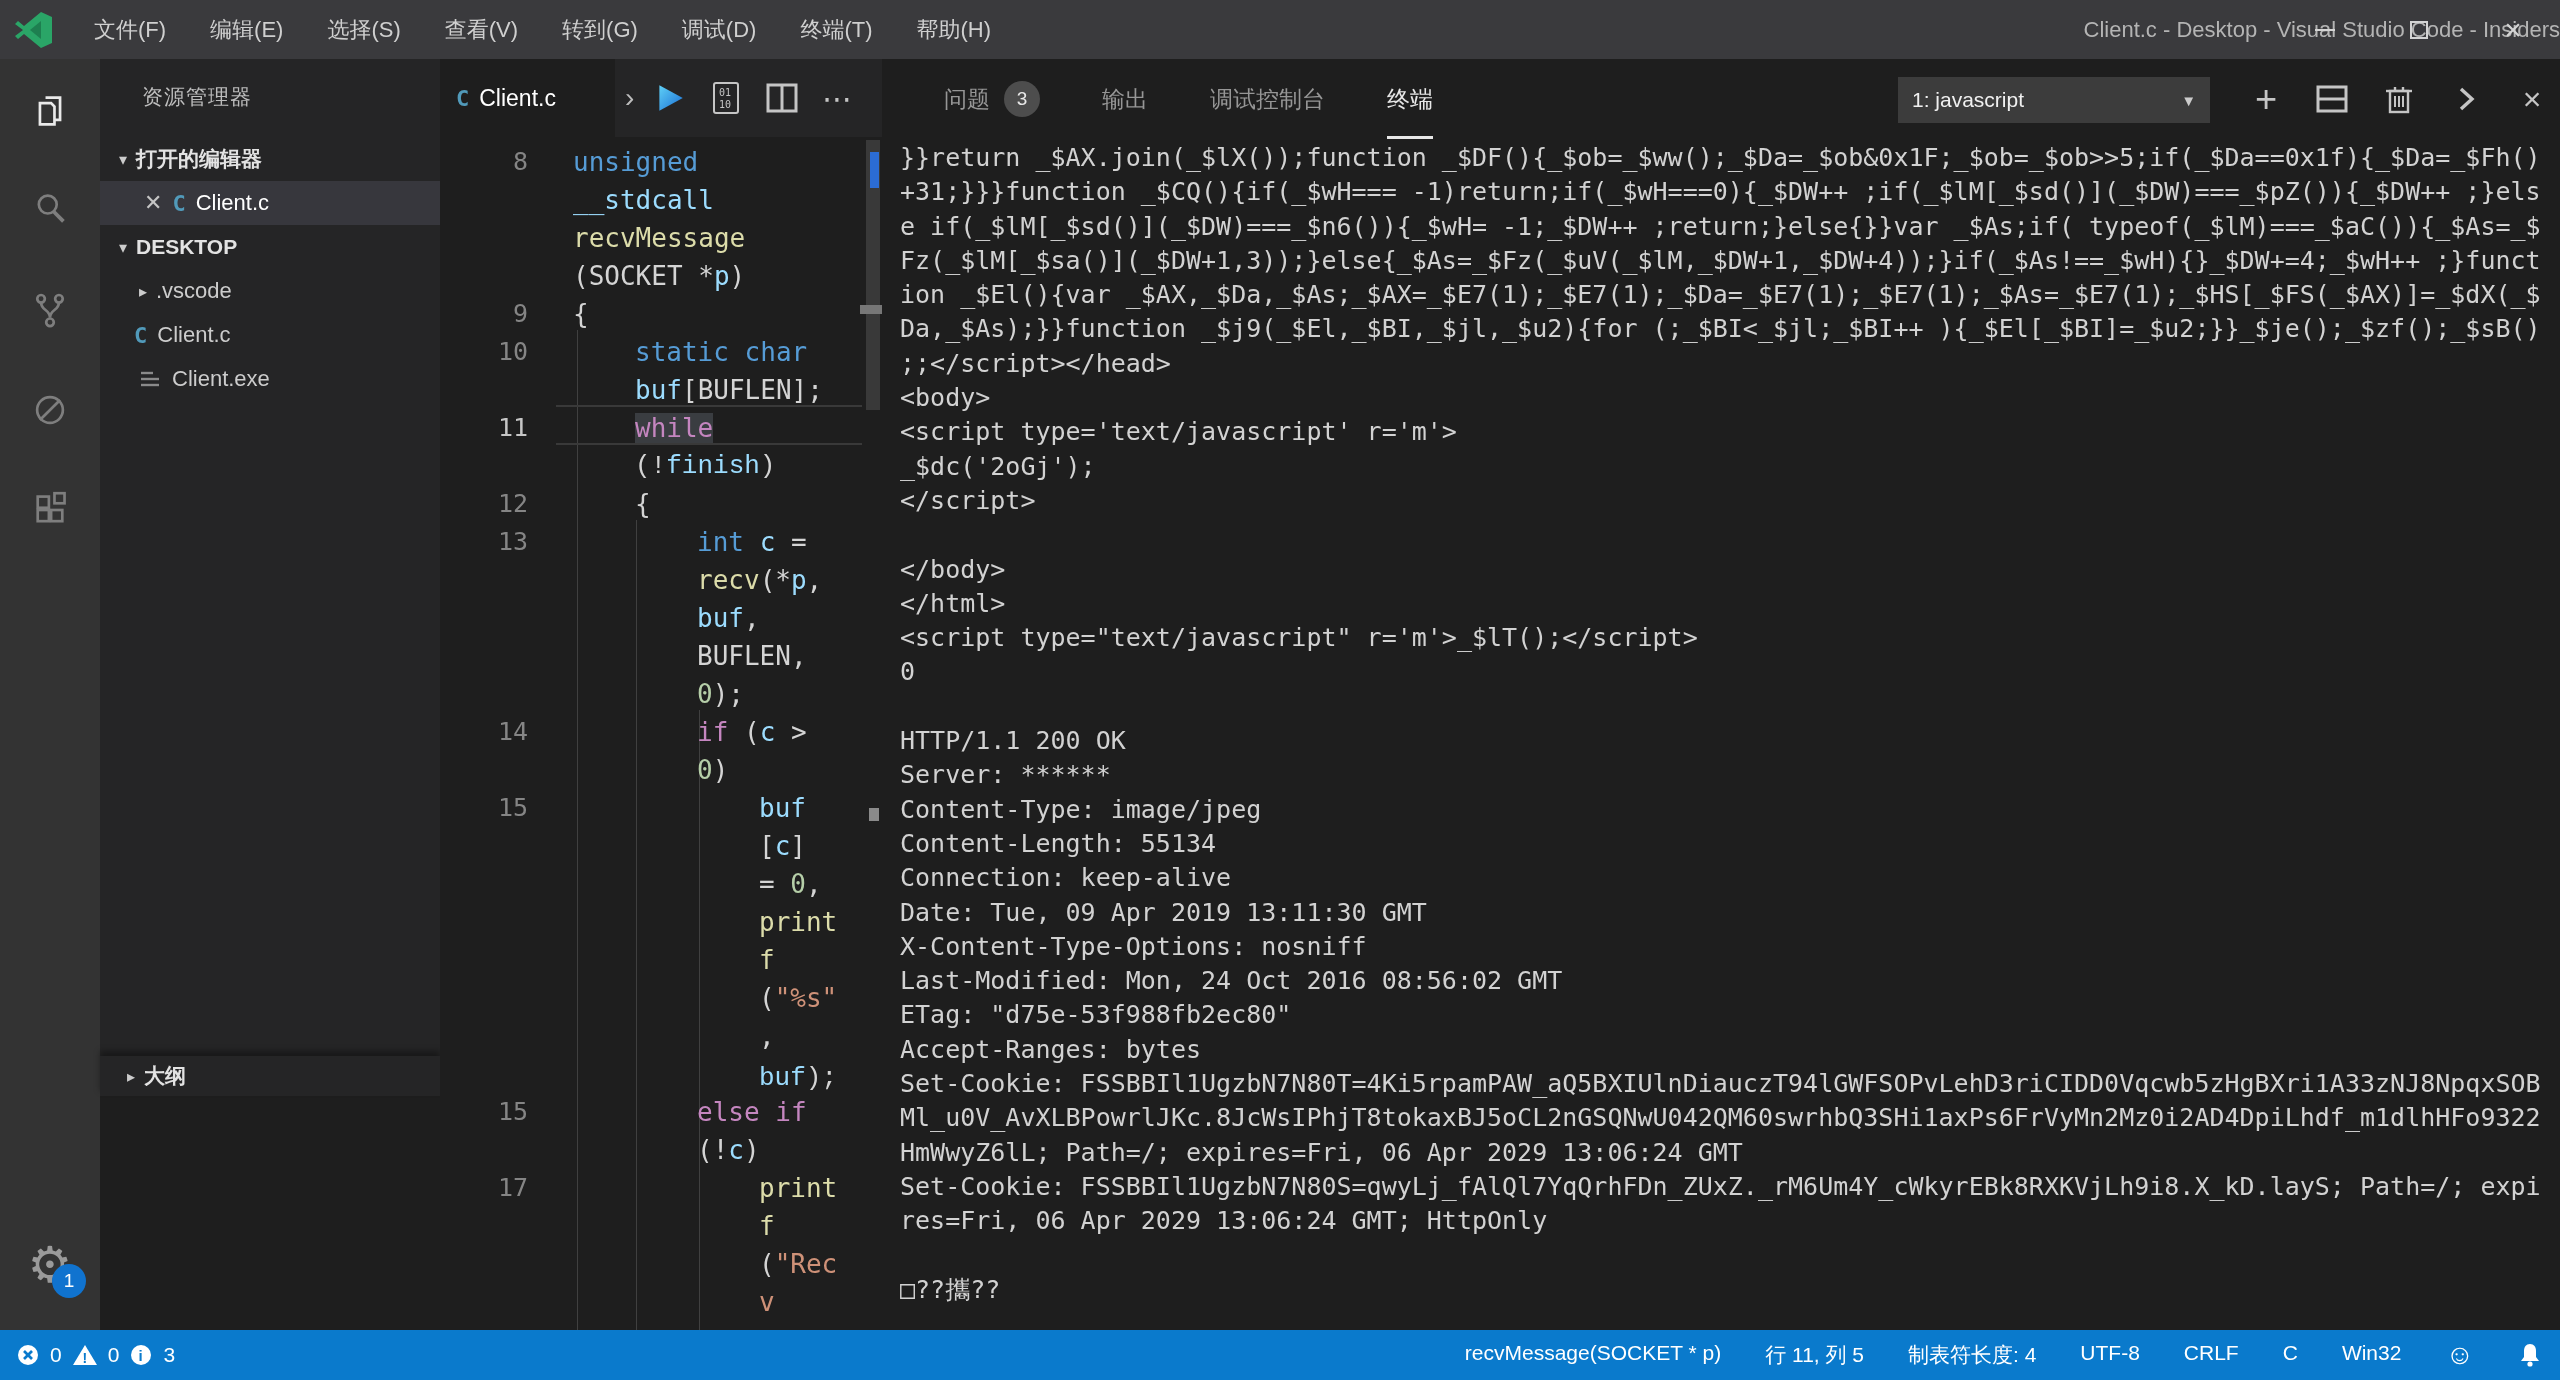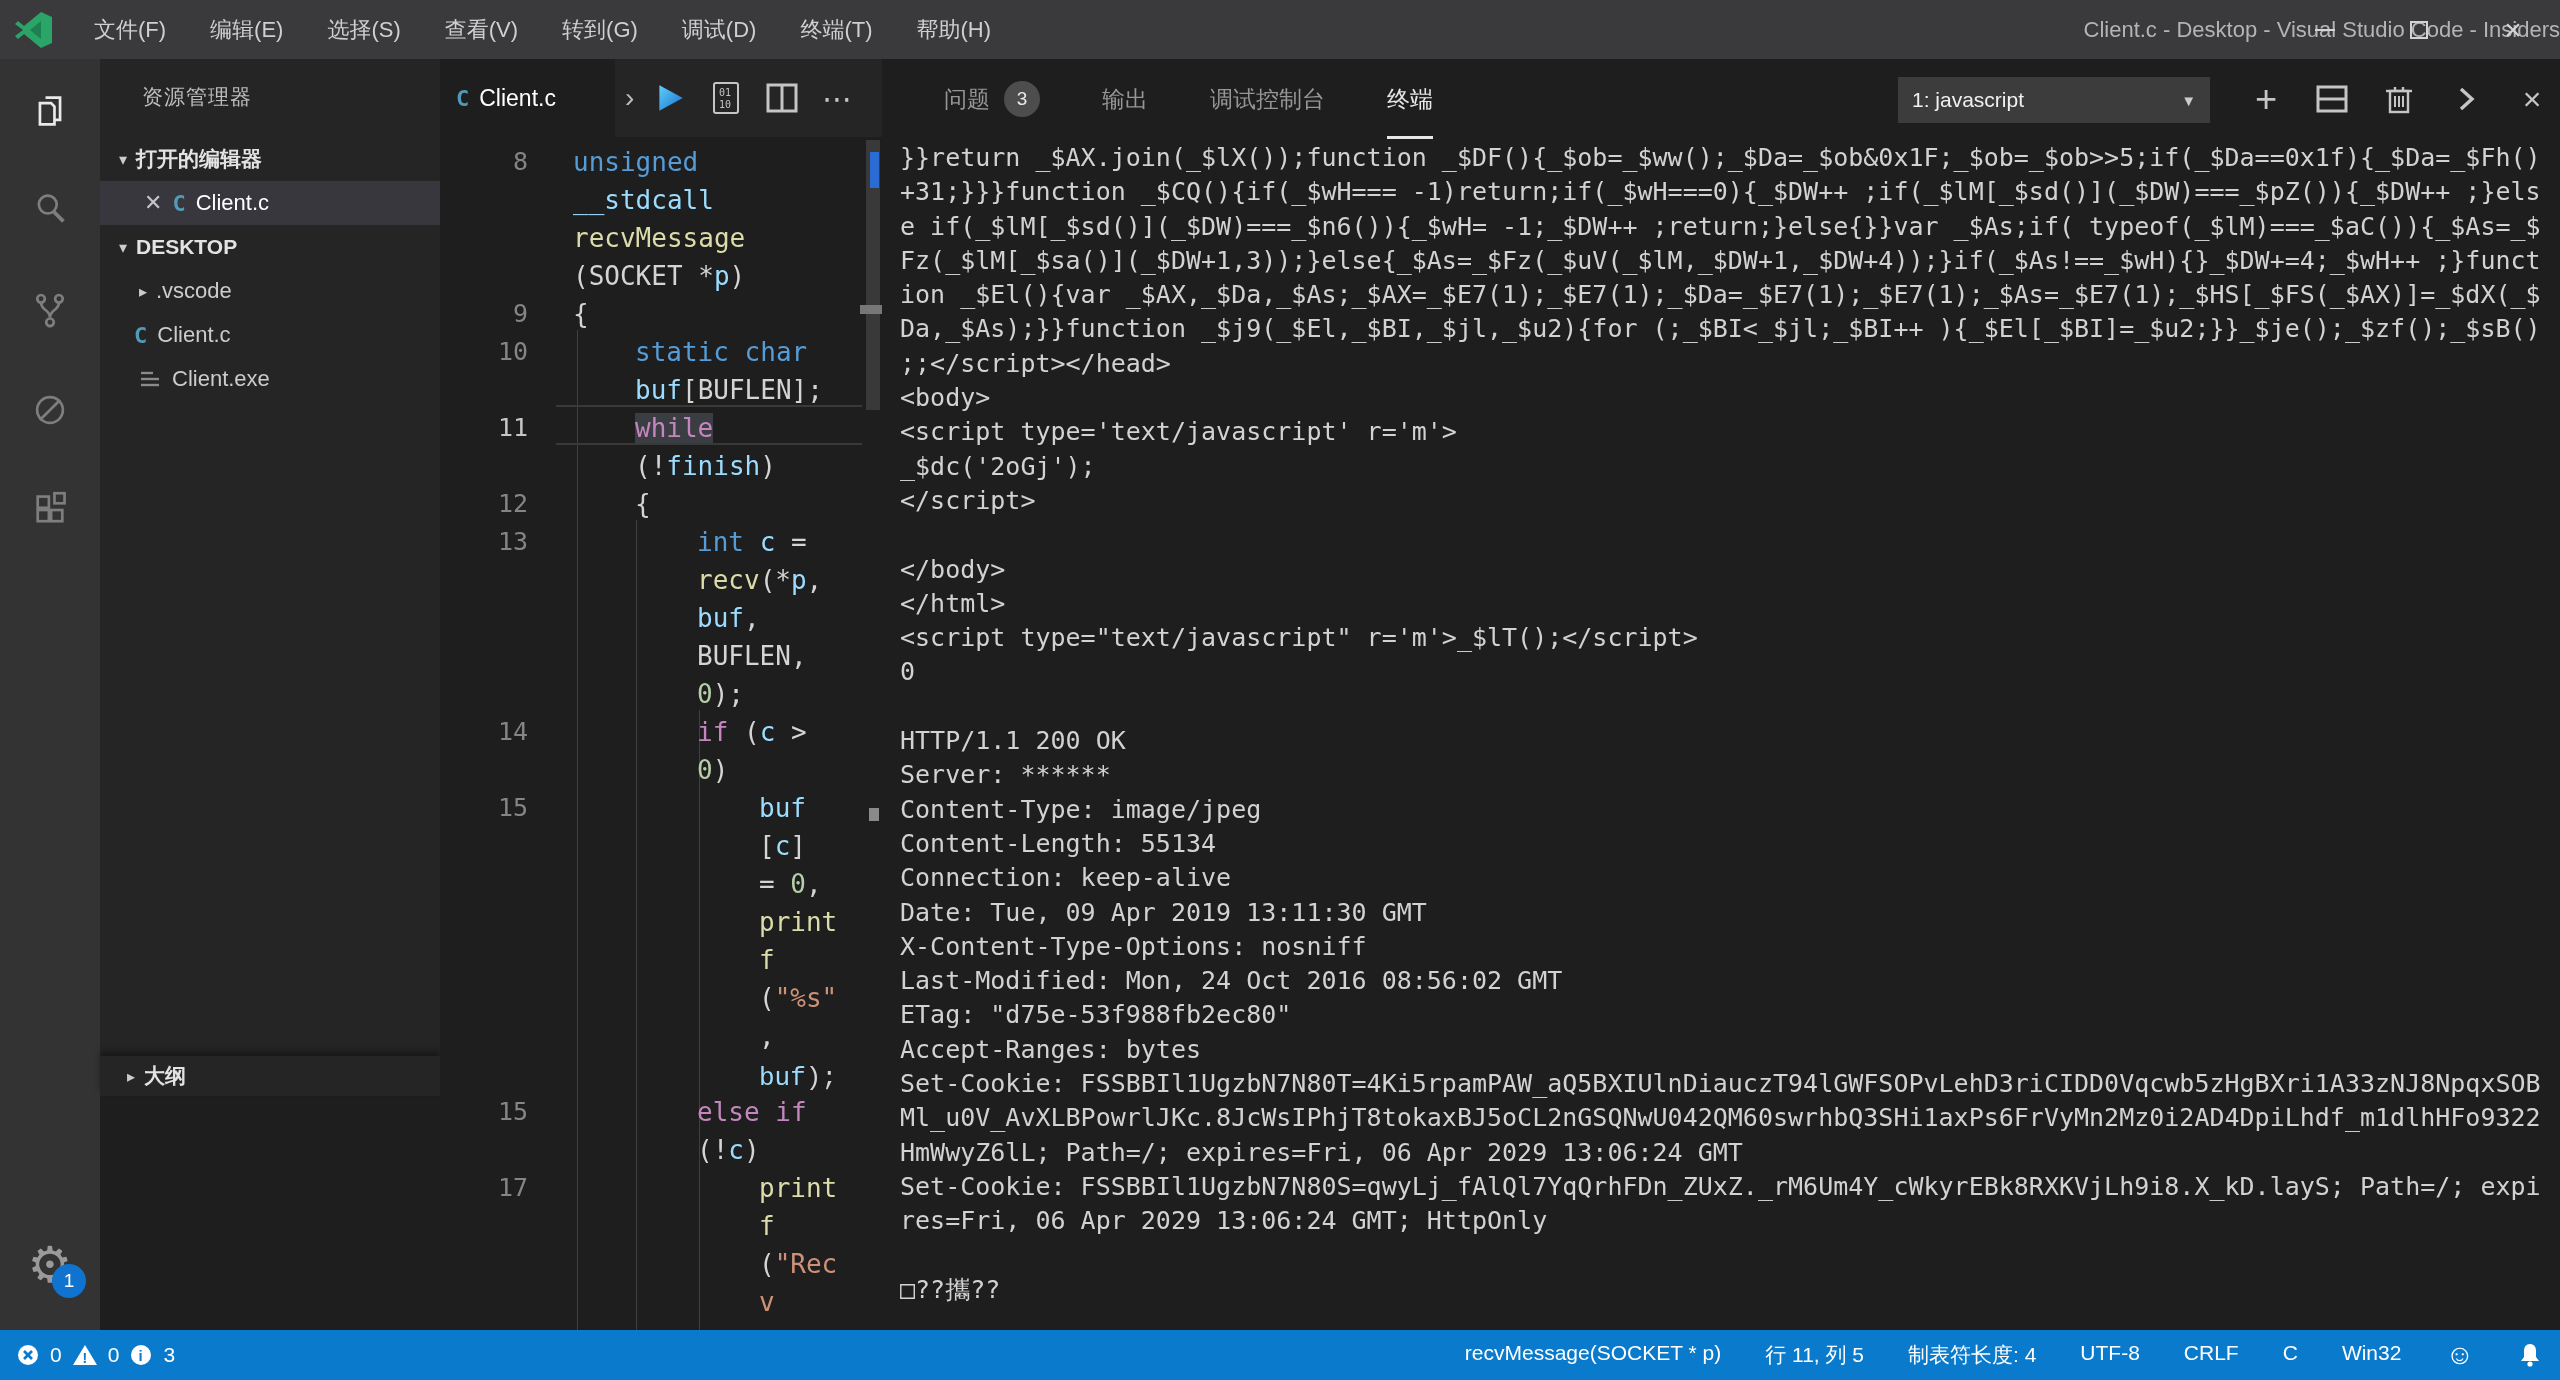--- a/index.html
+++ b/index.html
@@ -231,21 +231,21 @@
     <div id="cur-line-box" style="top:265px;"></div>
     <div id="code-rows">
         <div class="code-row" style="top: 3px;"><span class="ln">8</span><span class="code-text" style="left: 133px;"><span class="tok-kw">unsigned</span></span></div>
         <div class="code-row" style="top: 41px;"><span class="ln"></span><span class="code-text" style="left: 133px;"><span class="tok-var">__stdcall</span></span></div>
         <div class="code-row" style="top: 79px;"><span class="ln"></span><span class="code-text" style="left: 133px;"><span class="tok-fn">recvMessage</span></span></div>
         <div class="code-row" style="top: 117px;"><span class="ln"></span><span class="code-text" style="left: 133px;"><span class="tok-pln">(SOCKET *</span><span class="tok-var">p</span><span class="tok-pln">)</span></span></div>
         <div class="code-row" style="top: 155px;"><span class="ln">9</span><span class="code-text" style="left: 133px;"><span class="tok-pln">{</span></span></div>
         <div class="code-row" style="top: 193px;"><span class="ln">10</span><span class="code-text" style="left: 195px;"><span class="tok-kw">static</span><span class="tok-pln"> </span><span class="tok-kw">char</span></span></div>
         <div class="code-row" style="top: 231px;"><span class="ln"></span><span class="code-text" style="left: 195px;"><span class="tok-var">buf</span><span class="tok-pln">[</span><span class="tok-pln">BUFLEN</span><span class="tok-pln">];</span></span></div>
         <div class="code-row" style="top: 269px;"><span class="ln cur">11</span><span class="code-text" style="left: 195px;"><span class="tok-ctl word-hl">while</span></span></div>
-        <div class="code-row" style="top: 307px;"><span class="ln"></span><span class="code-text" style="left: 195px;"><span class="tok-pln">(!</span><span class="tok-var">finish</span><span class="tok-pln">)</span></span></div>
+        <div class="code-row" style="top: 307px; font-family: Liberation Mono, monospace;"><span class="ln"></span><span class="code-text" style="left: 195px;"><span class="tok-pln">(!</span><span class="tok-var">finish</span><span class="tok-pln">)</span></span></div>
         <div class="code-row" style="top: 345px;"><span class="ln">12</span><span class="code-text" style="left: 195px;"><span class="tok-pln">{</span></span></div>
         <div class="code-row" style="top: 383px;"><span class="ln">13</span><span class="code-text" style="left: 257px;"><span class="tok-kw">int</span><span class="tok-pln"> </span><span class="tok-var">c</span><span class="tok-pln"> =</span></span></div>
         <div class="code-row" style="top: 421px;"><span class="ln"></span><span class="code-text" style="left: 257px;"><span class="tok-fn">recv</span><span class="tok-pln">(*</span><span class="tok-var">p</span><span class="tok-pln">,</span></span></div>
         <div class="code-row" style="top: 459px;"><span class="ln"></span><span class="code-text" style="left: 257px;"><span class="tok-var">buf</span><span class="tok-pln">,</span></span></div>
         <div class="code-row" style="top: 497px;"><span class="ln"></span><span class="code-text" style="left: 257px;"><span class="tok-pln">BUFLEN,</span></span></div>
         <div class="code-row" style="top: 535px;"><span class="ln"></span><span class="code-text" style="left: 257px;"><span class="tok-num">0</span><span class="tok-pln">);</span></span></div>
         <div class="code-row" style="top: 573px;"><span class="ln">14</span><span class="code-text" style="left: 257px;"><span class="tok-ctl">if</span><span class="tok-pln"> (</span><span class="tok-var">c</span><span class="tok-pln"> &gt;</span></span></div>
         <div class="code-row" style="top: 611px;"><span class="ln"></span><span class="code-text" style="left: 257px;"><span class="tok-num">0</span><span class="tok-pln">)</span></span></div>
         <div class="code-row" style="top: 649px;"><span class="ln">15</span><span class="code-text" style="left: 319px;"><span class="tok-var">buf</span></span></div>
         <div class="code-row" style="top: 687px;"><span class="ln"></span><span class="code-text" style="left: 319px;"><span class="tok-pln">[</span><span class="tok-var">c</span><span class="tok-pln">]</span></span></div>

